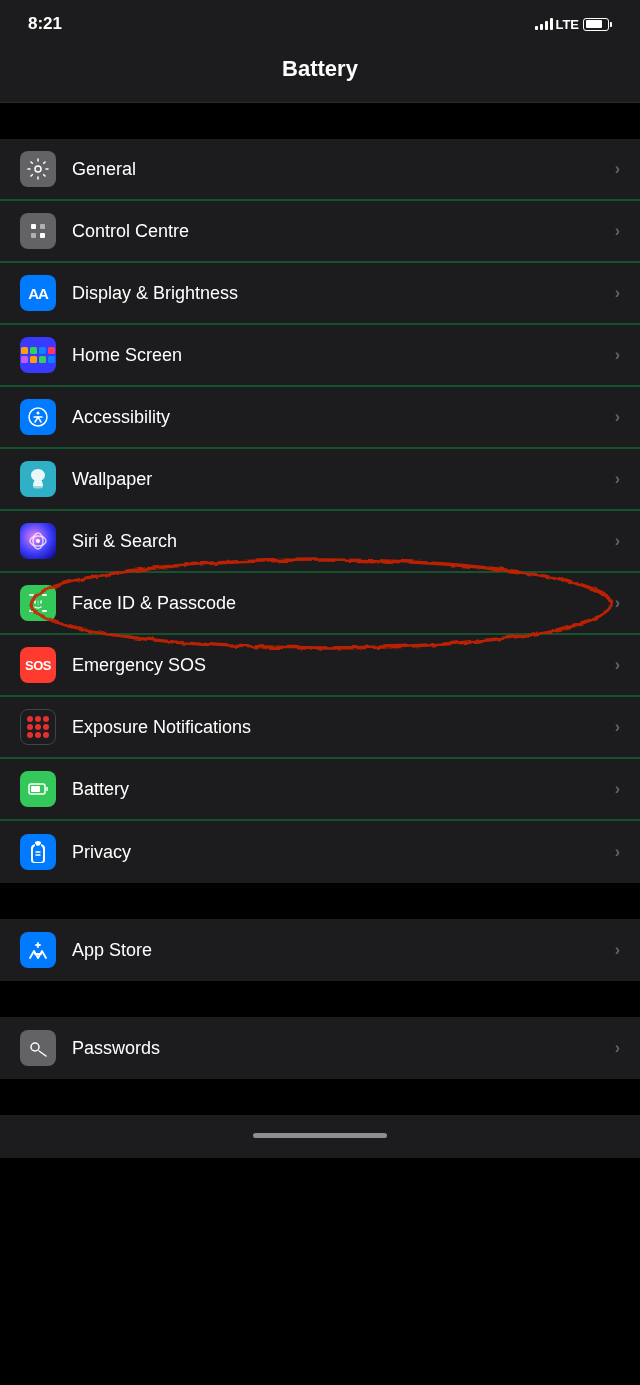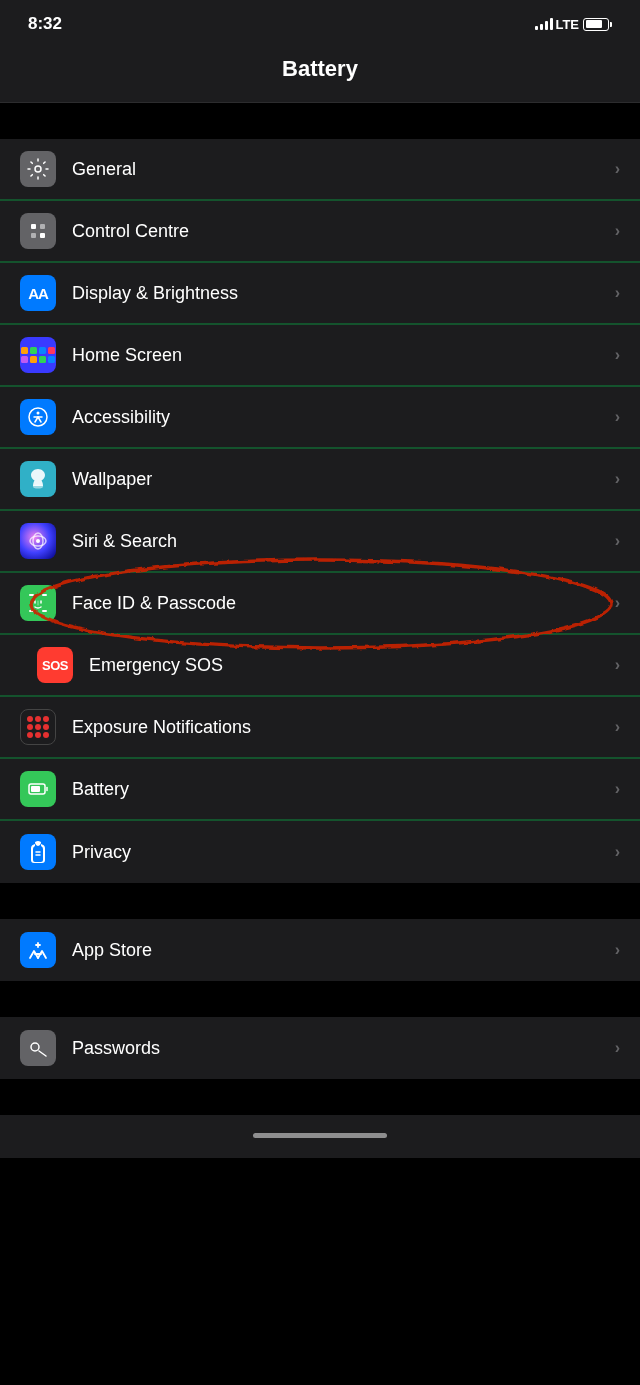--- a/index.html
+++ b/index.html
@@ -122,21 +122,21 @@
       display: flex;
       align-items: center;
       justify-content: center;
       margin-right: 16px;
       flex-shrink: 0;
       font-size: 18px;
       overflow: hidden;
     }
     .icon-gray { background: #636366; }
     .icon-blue { background: #007AFF; }
-    .icon-red { background: #FF3B30; margin-left: 17px; }
+    .icon-red { background: #FF3B30; }
 
     .item-label {
       flex: 1;
       font-size: 18px;
       font-weight: 400;
       color: #fff;
     }
     .chevron {
       color: #636366;
       font-size: 16px;
@@ -179,21 +179,21 @@
 
     .bottom-bar {
       background: #1c1c1e;
       padding: 10px 0 16px;
     }
   </style>
 </head>
 <body>
 
 <div class="status-bar">
-  <span class="status-time">8:32</span>
+  <span class="status-time">8:21</span>
   <div class="status-icons">
     <div class="signal-bars">
       <div class="signal-bar" style="height:4px"></div>
       <div class="signal-bar" style="height:6px"></div>
       <div class="signal-bar" style="height:9px"></div>
       <div class="signal-bar" style="height:12px"></div>
     </div>
     <span class="lte-text">LTE</span>
     <div class="battery-icon">
       <div class="battery-body">

